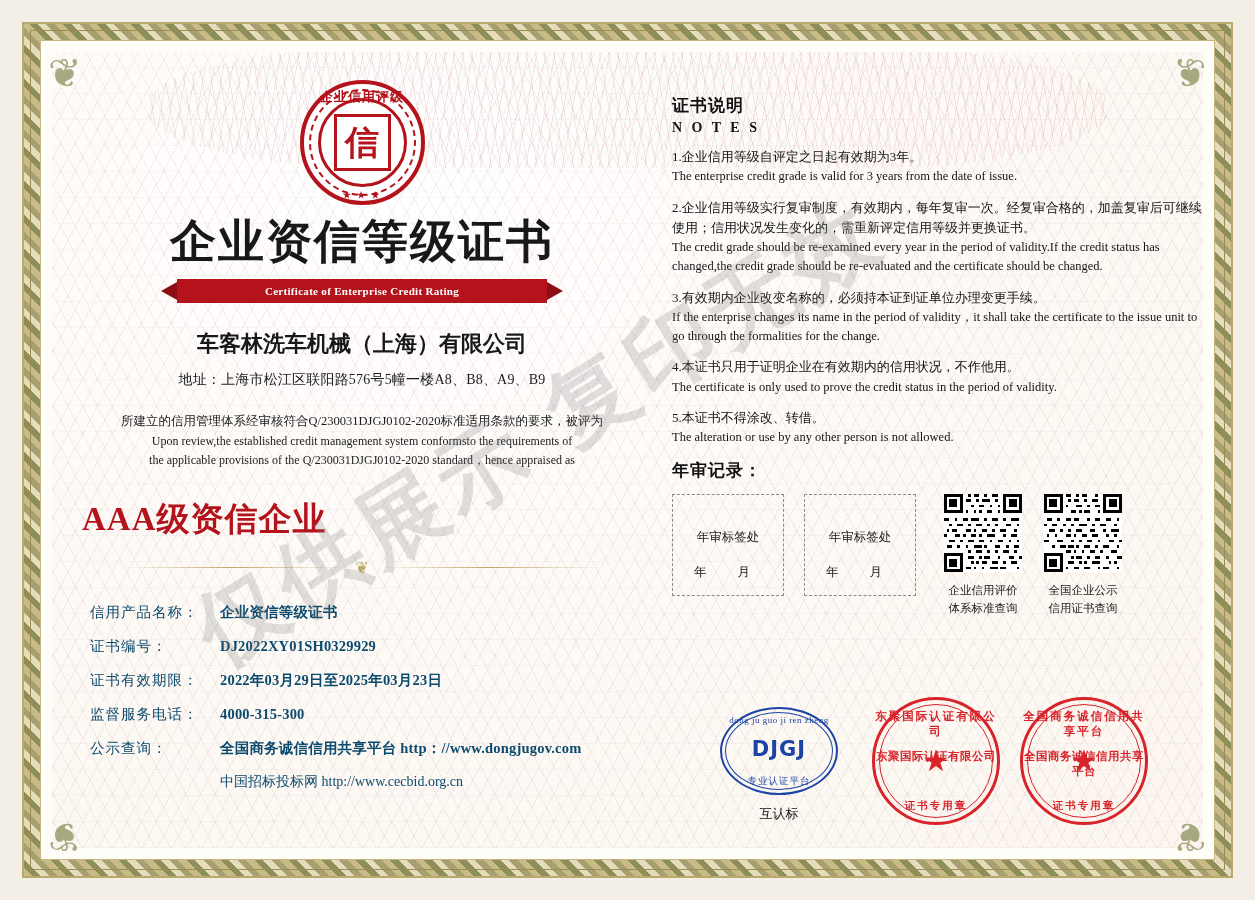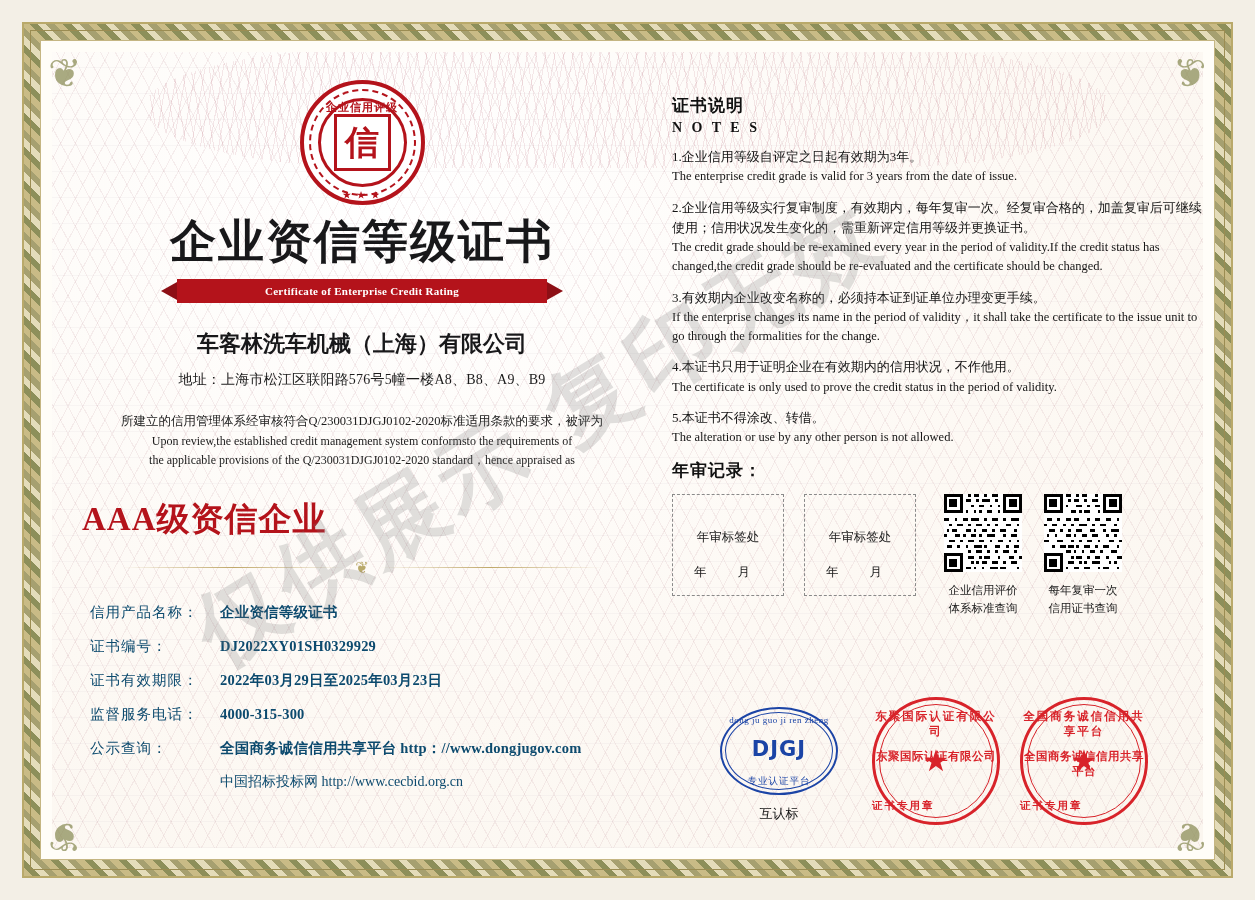--- a/index.html
+++ b/index.html
@@ -78,22 +78,22 @@
     position:absolute;inset:18px;border-radius:50%;
     border:3px solid #b4131b;box-sizing:border-box;
   }
   .emblem .inner-box{
     position:absolute;left:34px;top:34px;width:57px;height:57px;
     border:3px solid #b4131b;box-sizing:border-box;
     display:flex;align-items:center;justify-content:center;
     color:#b4131b;font-size:34px;font-weight:bold;font-family:"DejaVu Sans",sans-serif;
   }
   .emblem .arc-text{
-    position:absolute;left:0;top:20px;width:125px;text-align:center;
-    color:#b4131b;font-size:11px;font-weight:bold;letter-spacing:1px;
+    position:absolute;left:0;top:8px;width:125px;text-align:center;
+    color:#b4131b;font-size:13px;font-weight:bold;letter-spacing:1px;
   }
   .emblem .arc-text.bottom{top:auto;bottom:5px;font-size:9px;letter-spacing:2px;}
 
   
   .main-title{
     text-align:center;font-size:46px;font-weight:bold;color:#18181a;
     letter-spacing:2px;margin:4px 0 2px 0;font-family:"DejaVu Serif",serif;
   }
   .ribbon{
     position:relative;width:370px;margin:6px auto 0 auto;height:24px;
@@ -192,21 +192,21 @@
   }
   .red-seal .top-arc{
     position:absolute;left:0;right:0;top:12px;text-align:center;color:#d8232a;
     font-size:11.5px;font-weight:bold;letter-spacing:2px;
   }
   .red-seal .mid-txt{
     position:absolute;left:0;right:0;top:52px;text-align:center;color:#d8232a;
     font-size:11.5px;font-weight:bold;letter-spacing:.5px;
   }
   .red-seal .bot-arc{
-    position:absolute;left:0;right:0;bottom:12px;color:#d8232a;
+    position:absolute;left:0;right:0;bottom:12px;text-align:center;color:#d8232a;
     font-size:10.5px;font-weight:bold;letter-spacing:2px;
   }
   .seal-a{left:200px;top:0px;}
   .seal-b{left:348px;top:0px;}
 
   
   .watermark{
     position:absolute;left:210px;top:330px;width:640px;height:520px;
     transform:rotate(-32deg);
     font-size:88px;font-weight:bold;color:rgba(120,120,120,.22);
@@ -538,21 +538,21 @@
                   <rect x="26" y="25" width="1" height="1"></rect>
                 <rect x="8" y="27" width="1" height="1"></rect>
                   <rect x="11" y="27" width="2" height="1"></rect>
                   <rect x="15" y="27" width="2" height="1"></rect>
                   <rect x="20" y="27" width="1" height="1"></rect>
                   <rect x="22" y="27" width="2" height="1"></rect>
                   <rect x="27" y="27" width="1" height="1"></rect>
               </g>
             </svg>
             <div class="qr-cap">
-              <div>每年复审一次</div>
+              <div>全国企业公示</div>
               <div>信用证书查询</div>
             </div>
           </div>
         </div>
       </div>
 
     </div>
 
     <div class="bottom-seals">
 

